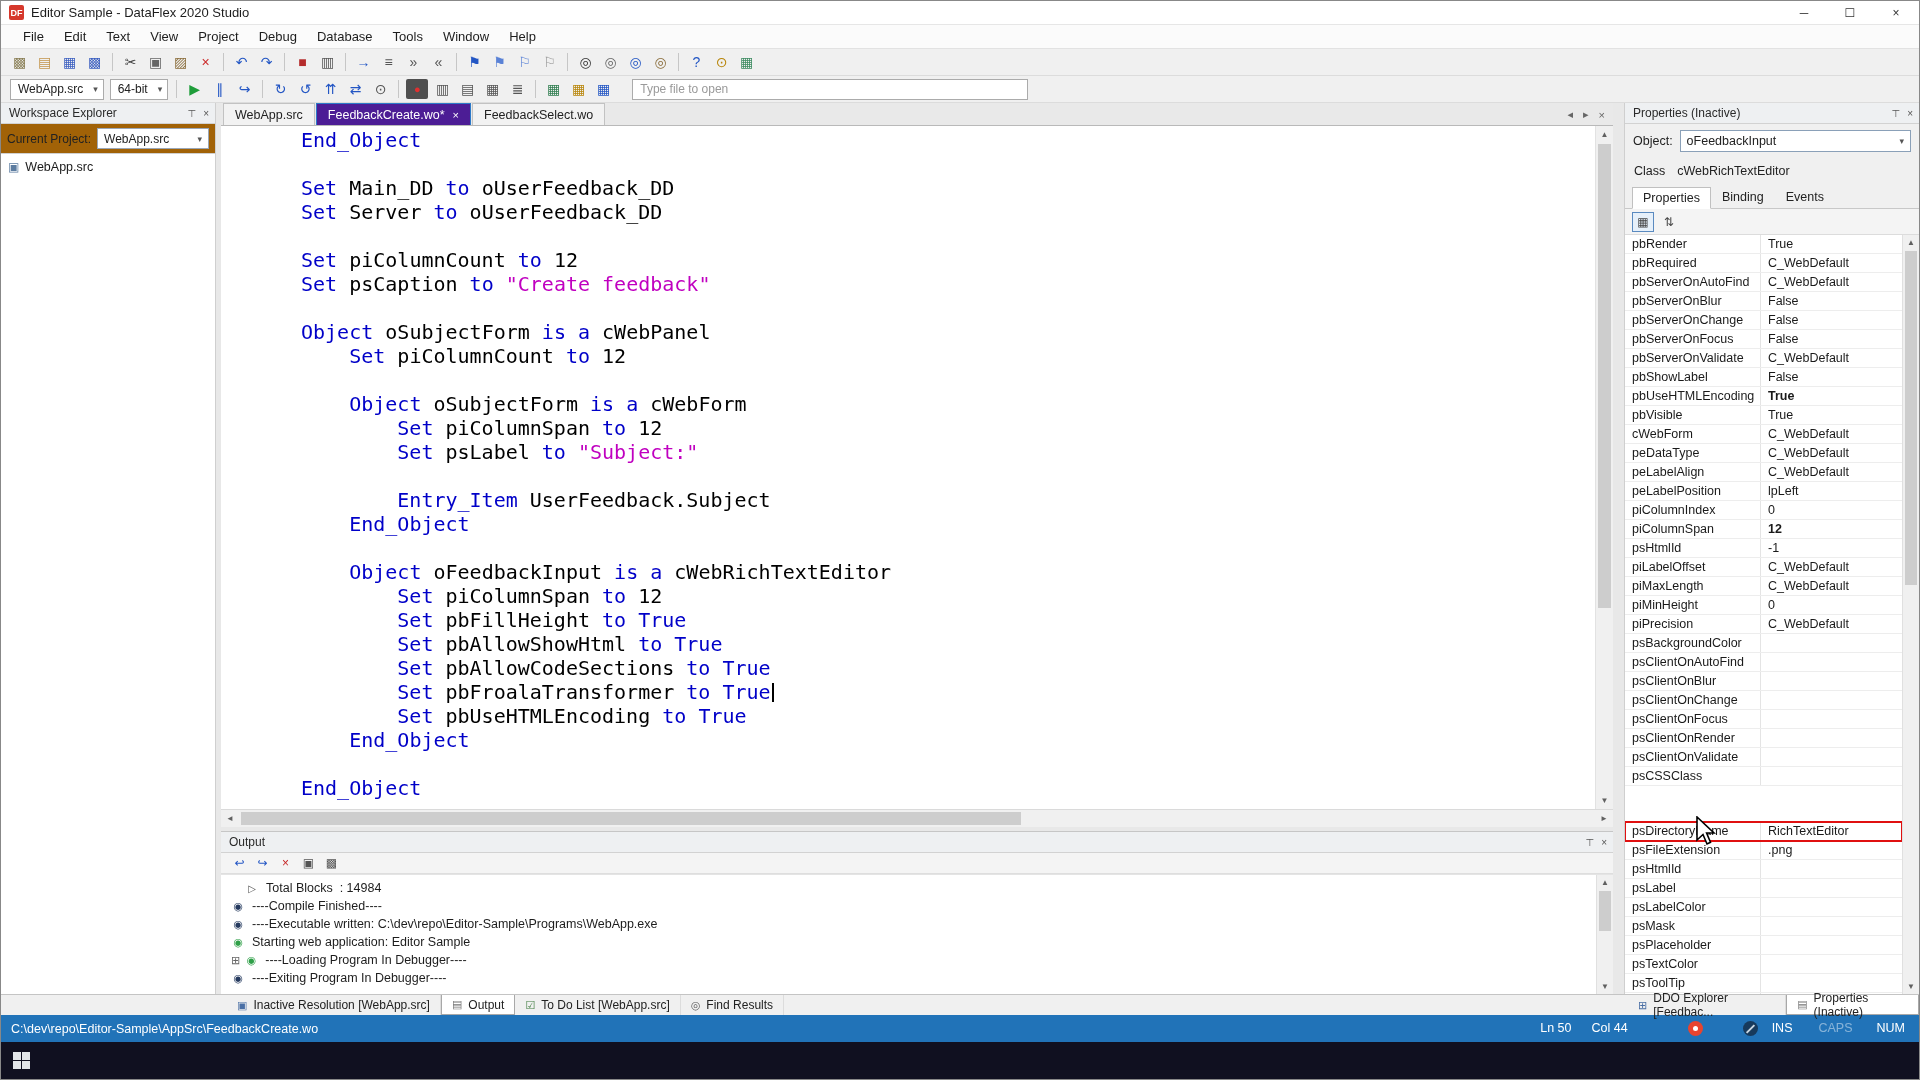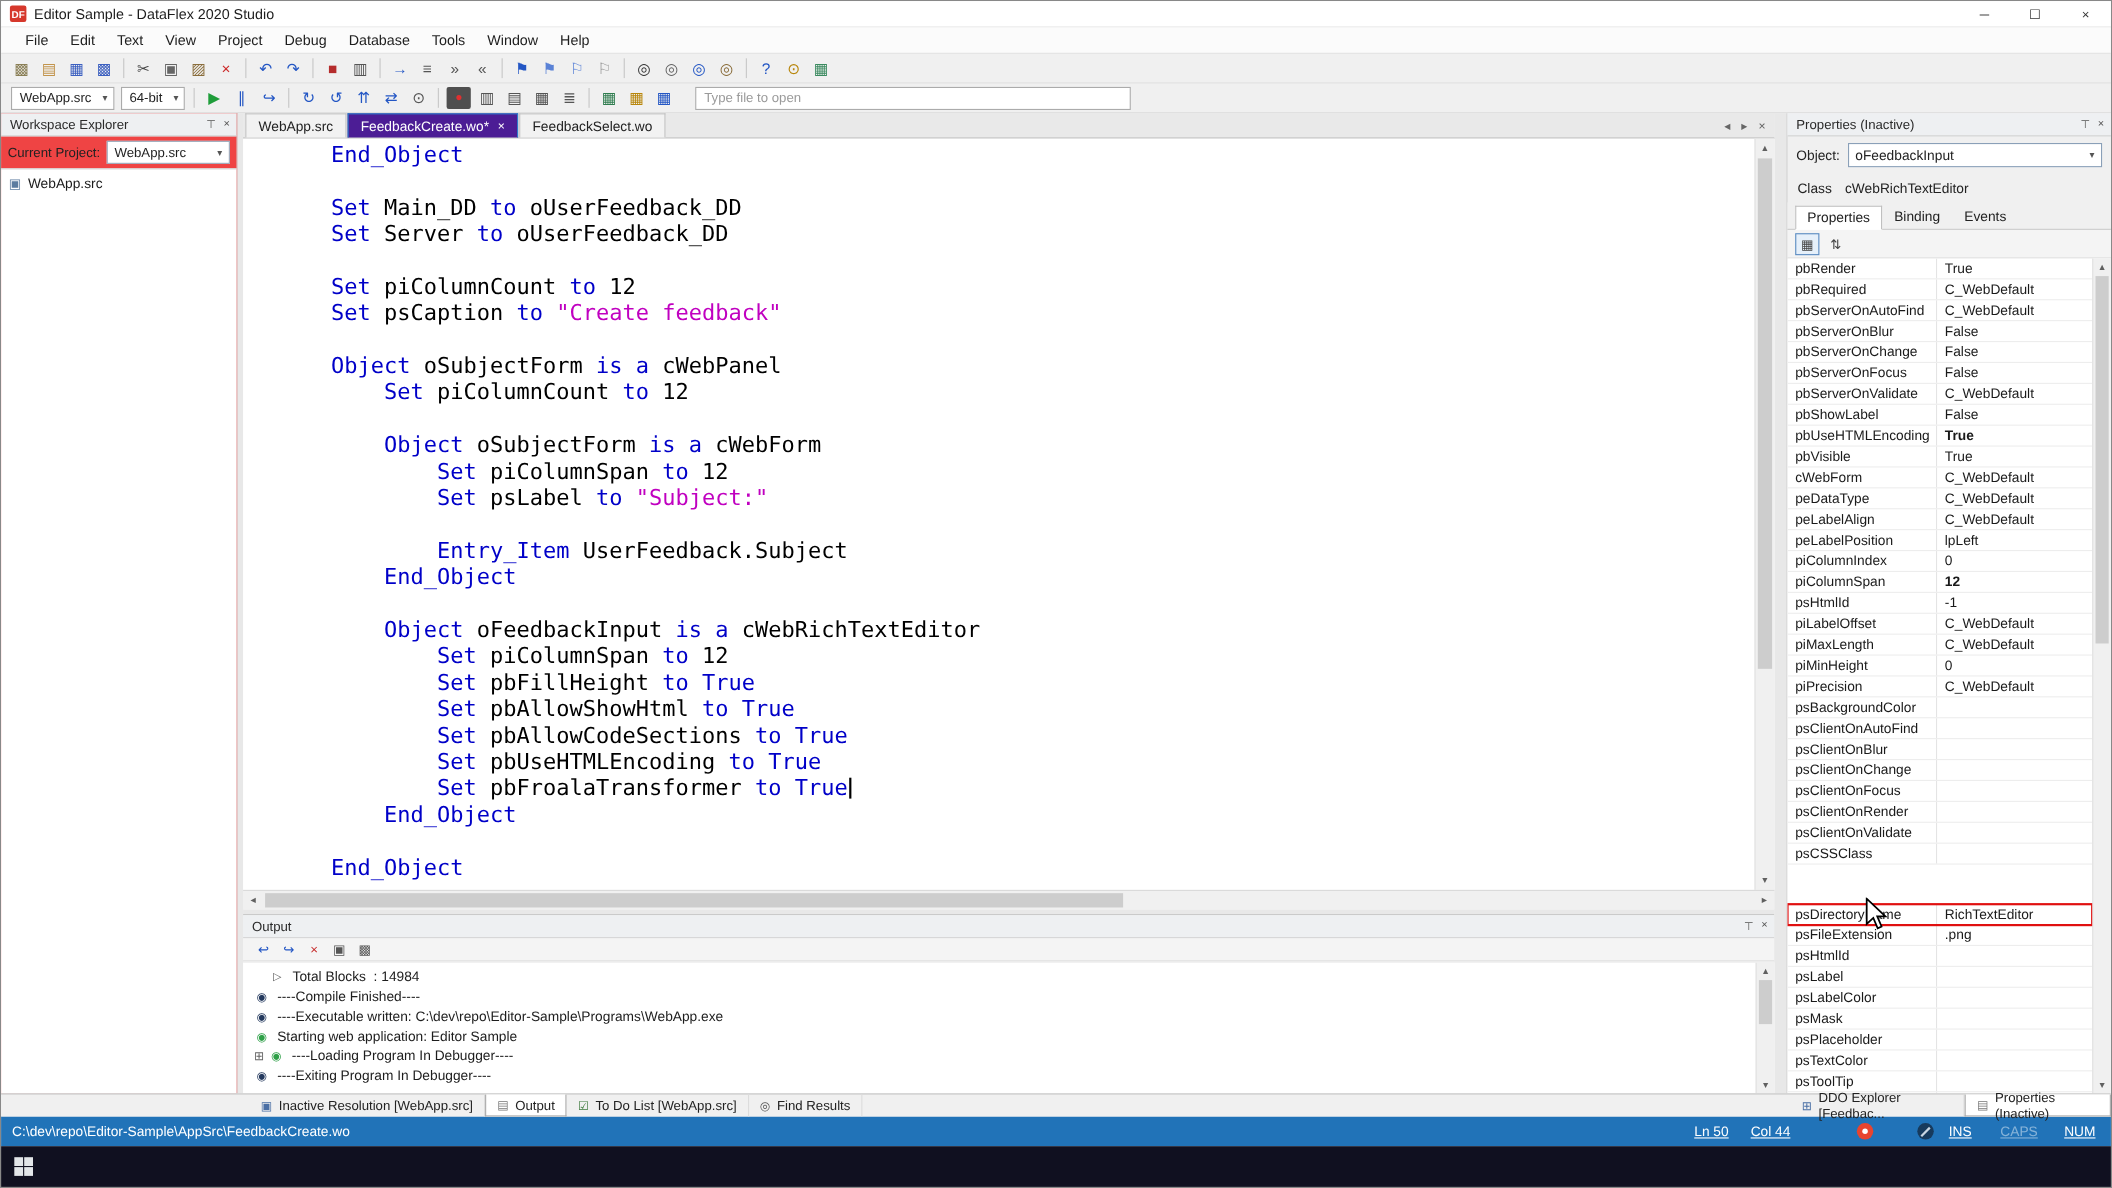--- a/index.html
+++ b/index.html
@@ -22,21 +22,21 @@
   .tb-icon{width:25px;height:23px;display:flex;align-items:center;justify-content:center;font-size:14px;border-radius:2px;flex:0 0 auto;}
   .tb-icon.boxed{background:#4f4f4f;width:22px;height:20px;margin:0 2px;font-size:11px;}
   .tb-sep{width:1px;height:18px;background:#c6c6c6;margin:0 5px;flex:0 0 1px;}
   .tb-combo{height:21px;background:#fff;border:1px solid #ababab;display:flex;align-items:center;font-size:12px;padding:0 5px 0 7px;margin:0 3px;color:#222;}
   .tb-combo .arrow{margin-left:10px;font-size:9px;color:#555;}
   .file-open-input{height:21px;width:396px;border:1px solid #ababab;font-size:12px;padding:0 7px;margin-left:16px;font-family:"Liberation Sans",sans-serif;color:#444;background:#fff;}
   .file-open-input::placeholder{color:#9a9a9a;}
 
   
   .main{flex:1 1 auto;display:flex;min-height:0;}
-  .left-panel{width:215px;flex:0 0 215px;background:#ef4444;display:flex;flex-direction:column;border-right:1px solid #cfcfcf;}
+  .left-panel{width:215px;flex:0 0 215px;background:#a16207;display:flex;flex-direction:column;border-right:1px solid #cfcfcf;}
   .v-split1{width:5px;flex:0 0 5px;background:#e8e8e8;}
   .center{flex:1 1 auto;display:flex;flex-direction:column;min-width:0;}
   .v-split2{width:11px;flex:0 0 11px;background:#e8e8e8;}
   .right-panel{width:295px;flex:0 0 295px;background:#f0f0f0;display:flex;flex-direction:column;border-left:1px solid #cfcfcf;}
 
   .panel-header{height:21px;flex:0 0 21px;display:flex;align-items:center;background:#eef0f2;border-bottom:1px solid #d2d2d2;padding:0 6px 0 8px;font-size:12px;color:#2a2a2a;}
   .ph-icons{margin-left:auto;display:flex;gap:7px;color:#555;font-size:10px;}
 
   
   .cur-proj{height:29px;flex:0 0 29px;display:flex;align-items:center;padding:0 6px;font-size:12px;gap:6px;color:#222;}
@@ -118,21 +118,21 @@
   
   .bottom-tabs{height:21px;flex:0 0 21px;background:#f0f0f0;border-top:1px solid #c4c4c4;display:flex;align-items:stretch;position:relative;font-size:12px;}
   .bt-left{margin-left:226px;display:flex;align-items:stretch;}
   .bt-right{position:absolute;left:1627px;top:0;bottom:0;display:flex;align-items:stretch;}
   .b-tab{display:flex;align-items:center;gap:6px;padding:0 10px;color:#222;border-right:1px solid #dcdcdc;}
   .b-tab.active{background:#fff;border:1px solid #a8a8a8;border-top:none;}
   .b-tab .b-ico{font-size:11px;}
 
   
   .statusbar{height:27px;flex:0 0 27px;background:#2173b8;color:#fff;display:flex;align-items:center;font-size:12.5px;padding:0 14px 0 10px;}
-  .sb-right{margin-left:auto;display:flex;align-items:flex-end;text-decoration:underline;}
+  .sb-right{margin-left:auto;display:flex;align-items:flex-start;}
   .sb-icon{width:15px;height:15px;border-radius:50%;flex:0 0 15px;position:relative;}
   .sb-icon.alert{background:#e8442f;}
   .sb-icon.alert::after{content:"";position:absolute;left:5px;top:5px;width:5px;height:5px;border-radius:50%;background:#fff;}
   .sb-icon.blocked{background:#173a5c;}
   .sb-icon.blocked::after{content:"";position:absolute;left:2px;top:6.5px;width:11px;height:2px;background:#c9d6e2;transform:rotate(-45deg);}
   .dim{opacity:.45;}
 
   
   .taskbar{height:37px;flex:0 0 37px;background:#101020;display:flex;align-items:center;padding-left:12px;}
   .win-logo{width:17px;height:17px;display:grid;grid-template-columns:8px 8px;grid-template-rows:8px 8px;gap:1px;}
@@ -303,22 +303,22 @@
             <div class="code-line"><span class="tok-p">        </span><span class="tok-k">Set </span><span class="tok-i">psLabel </span><span class="tok-k">to </span><span class="tok-s">"Subject:"</span></div>
             <div class="code-line"></div>
             <div class="code-line"><span class="tok-p">        </span><span class="tok-k">Entry_Item </span><span class="tok-i">User</span><span class="tok-i">Feedback.Subject</span></div>
             <div class="code-line"><span class="tok-p">    </span><span class="tok-k">End_Object</span></div>
             <div class="code-line"></div>
             <div class="code-line"><span class="tok-p">    </span><span class="tok-k">Object </span><span class="tok-i">oFeedbackInput </span><span class="tok-k">is a </span><span class="tok-i">cWebRichTextEditor</span></div>
             <div class="code-line"><span class="tok-p">        </span><span class="tok-k">Set </span><span class="tok-i">piColumnSpan </span><span class="tok-k">to </span><span class="tok-n">12</span></div>
             <div class="code-line"><span class="tok-p">        </span><span class="tok-k">Set </span><span class="tok-i">pbFillHeight </span><span class="tok-k">to </span><span class="tok-k2">True</span></div>
             <div class="code-line"><span class="tok-p">        </span><span class="tok-k">Set </span><span class="tok-i">pbAllowShowHtml </span><span class="tok-k">to </span><span class="tok-k2">True</span></div>
             <div class="code-line"><span class="tok-p">        </span><span class="tok-k">Set </span><span class="tok-i">pbAllowCodeSections </span><span class="tok-k">to </span><span class="tok-k2">True</span></div>
+            <div class="code-line"><span class="tok-p">        </span><span class="tok-k">Set </span><span class="tok-i">pbFroalaTransformer </span><span class="tok-k">to </span><span class="tok-k2">True</span><span class="caret"></span></div>
             <div class="code-line"><span class="tok-p">        </span><span class="tok-k">Set </span><span class="tok-i">pbUseHTMLEncoding </span><span class="tok-k">to </span><span class="tok-k2">True</span></div>
-            <div class="code-line"><span class="tok-p">        </span><span class="tok-k">Set </span><span class="tok-i">pbFroalaTransformer </span><span class="tok-k">to </span><span class="tok-k2">True</span><span class="caret"></span></div>
             <div class="code-line"><span class="tok-p">    </span><span class="tok-k">End_Object</span></div>
             <div class="code-line"></div>
             <div class="code-line"><span class="tok-k">End_Object</span></div>
           </div>
         <div class="vscroll">
           <div class="arr">▲</div>
           <div class="thumb" style="top:18px;height:68%;"></div>
           <div class="arr down">▼</div>
         </div>
       </div>

